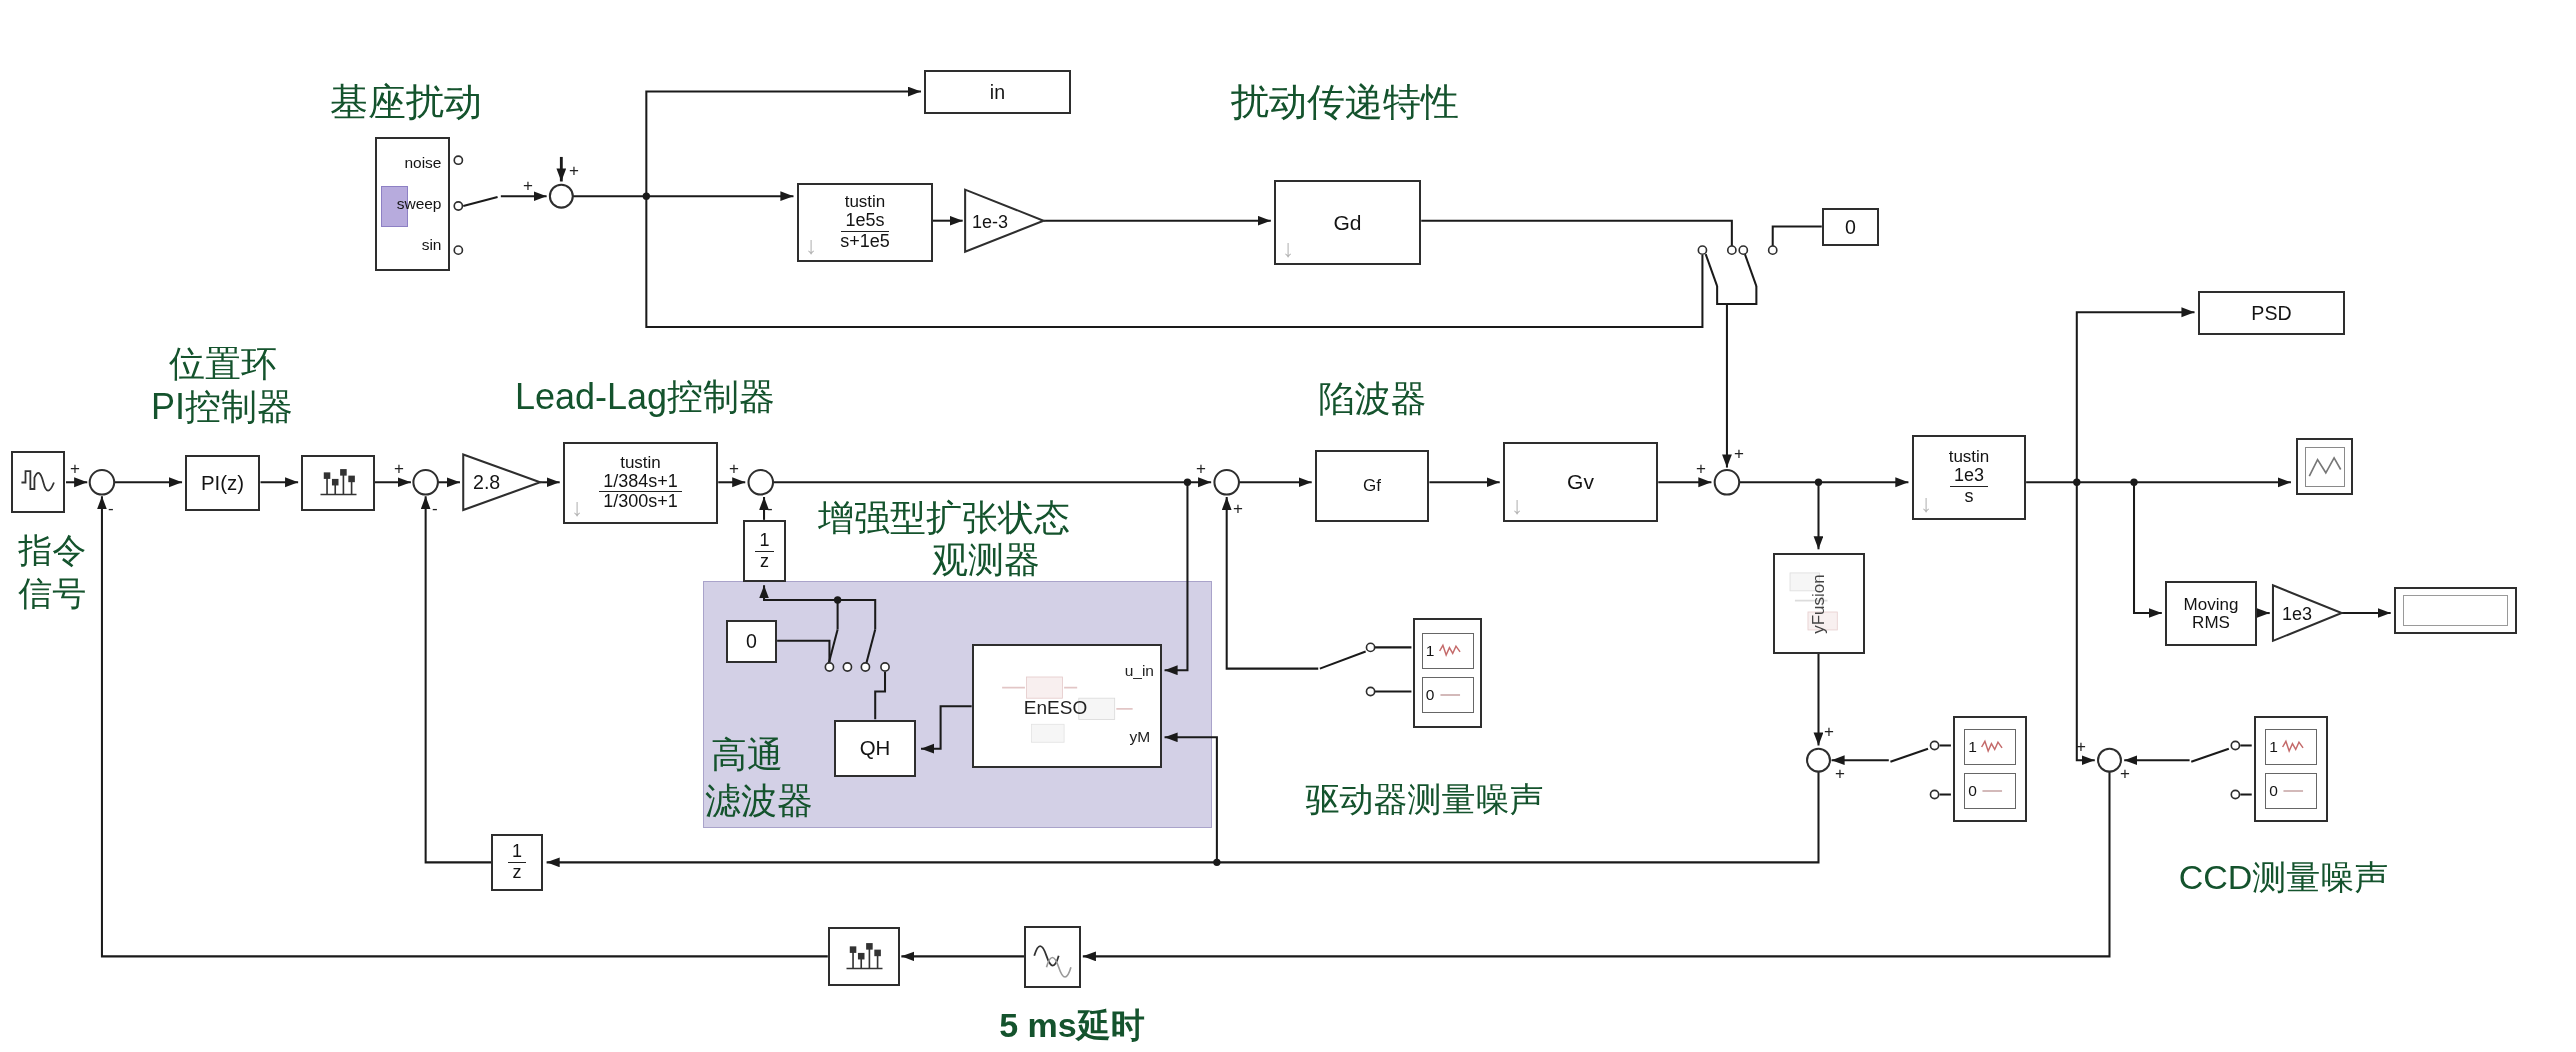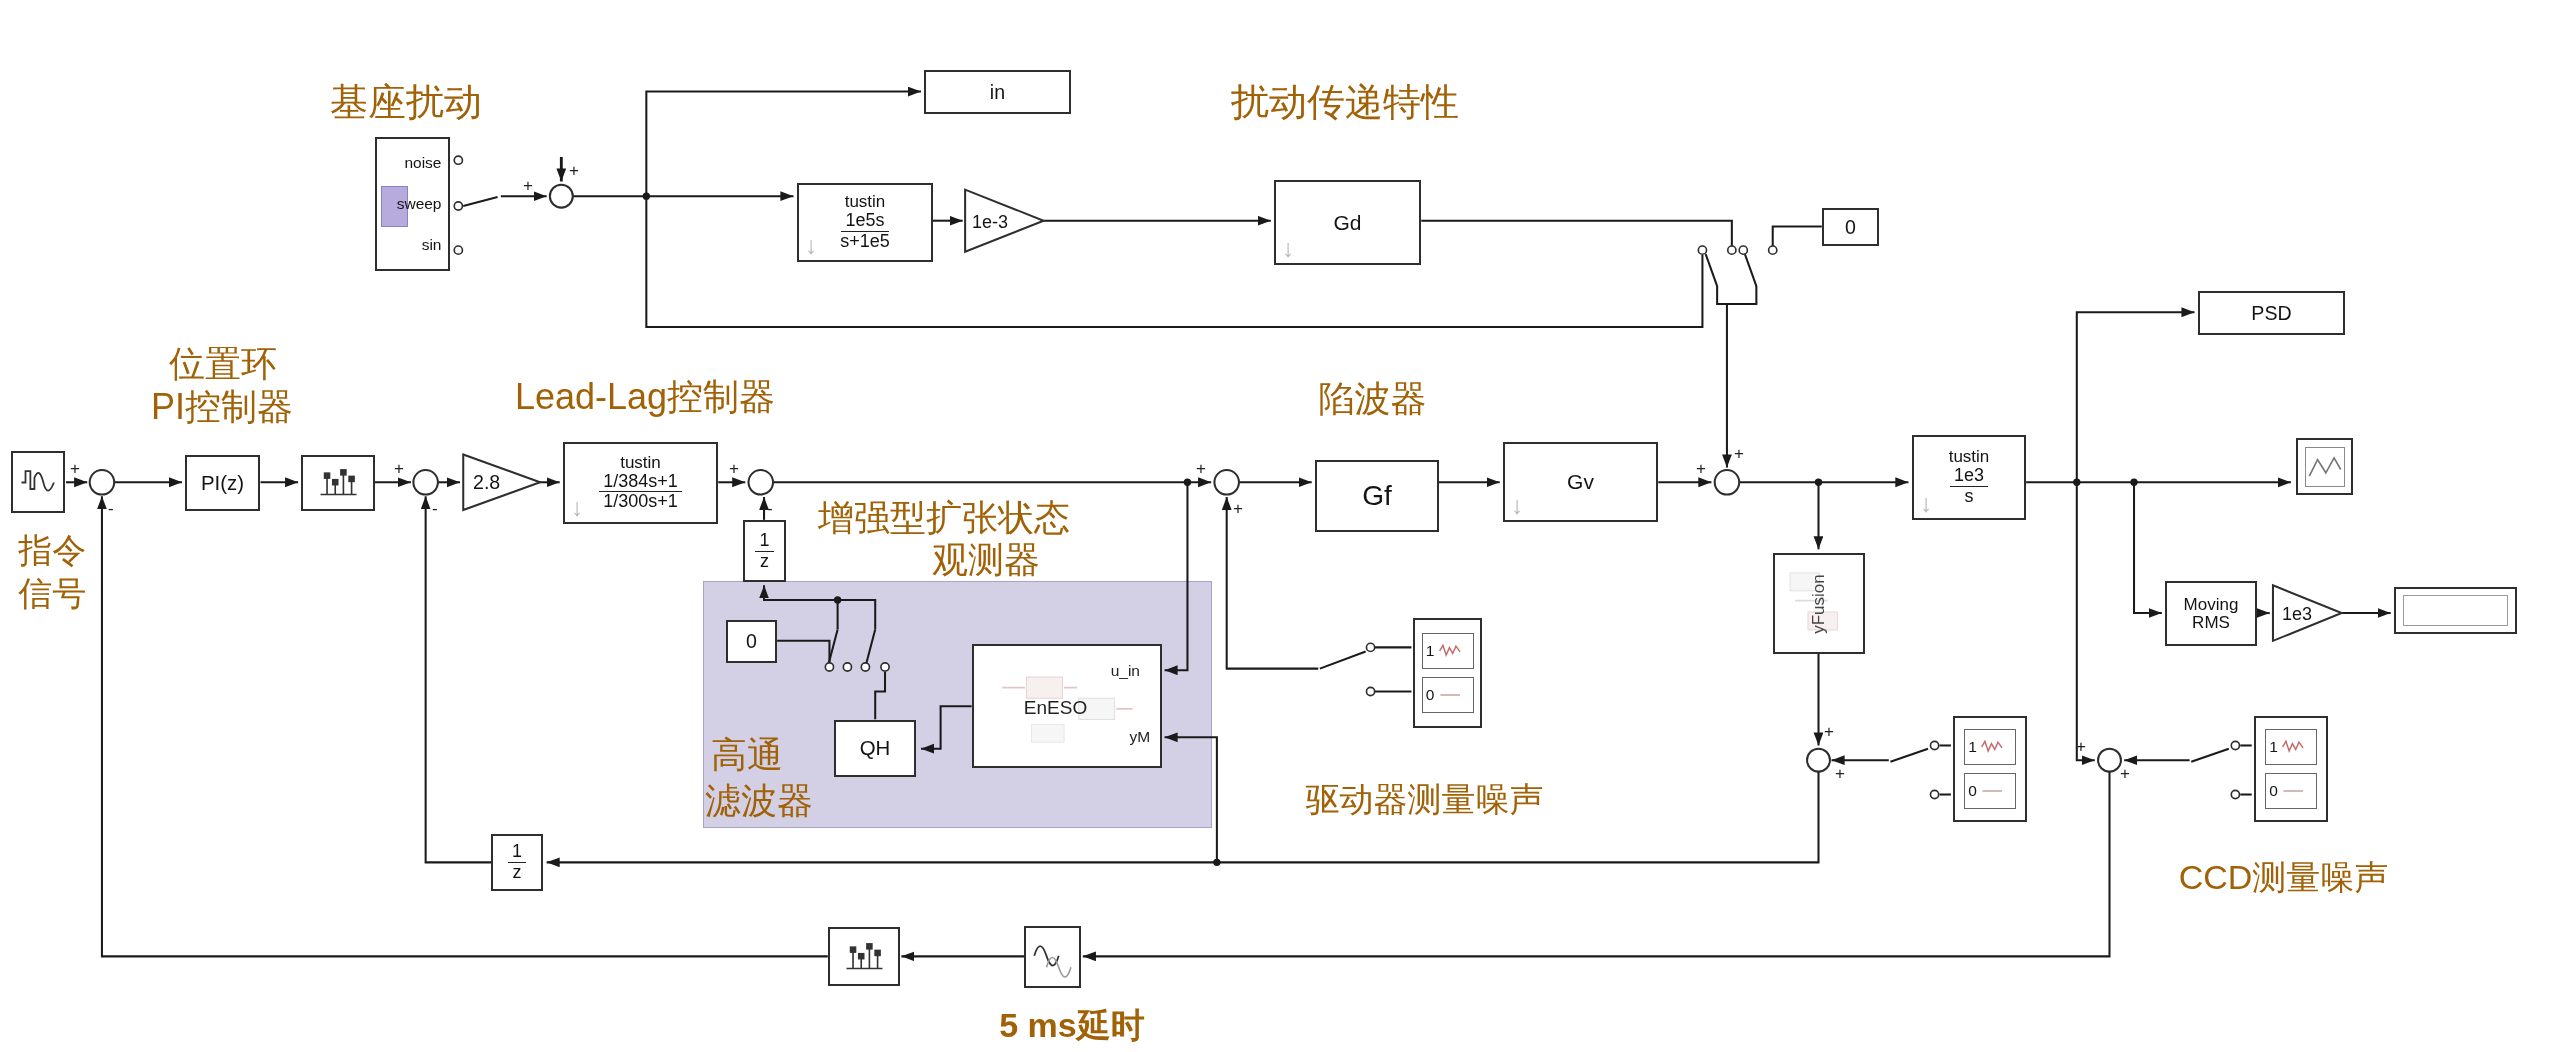--- a/index.html
+++ b/index.html
@@ -7,21 +7,21 @@
           font-family:"Liberation Sans","DejaVu Sans",sans-serif;color:#141414;overflow:hidden;}
   .region{position:absolute;z-index:0;background:rgba(151,142,196,0.42);border:0.8px solid rgba(118,108,168,0.45);}
   svg.layer{position:absolute;left:0;top:0;z-index:1;}
   .blk{position:absolute;z-index:2;box-sizing:border-box;background:#fff;border:2px solid #2e2e2e;
        display:flex;align-items:center;justify-content:center;}
   .tf{flex-direction:column;line-height:1.05;}
   .tfm{font-size:17px;}
   .frac{display:flex;flex-direction:column;align-items:center;font-size:18px;line-height:1.1;}
   .frac .num{border-bottom:1.6px solid #222;padding:0 4.1px;}
   .st{position:absolute;left:5.7px;bottom:1.6px;font-size:24.5px;color:#b5b5b5;font-weight:700;line-height:1;}
-  .lbl{position:absolute;z-index:3;white-space:nowrap;color:#a16207;}
+  .lbl{position:absolute;z-index:3;white-space:nowrap;color:#14532d;}
   .c{text-align:center;}
   .sgn{position:absolute;z-index:3;font-size:17px;color:#222;line-height:1;}
   .glbl{position:absolute;z-index:2;line-height:1;}
   .srcrows{position:absolute;inset:0;display:flex;flex-direction:column;justify-content:space-around;
            align-items:flex-end;padding:3.3px 6.5px;font-size:15.5px;}
   .srcsel{position:absolute;left:4.1px;top:47px;width:24.5px;height:39px;background:#b7abdd;border:0.8px solid #8d80c4;}
   .noise{flex-direction:column;gap:8.2px;padding:6.5px 4.9px;}
   .nrow{box-sizing:border-box;border:1.6px solid #666;background:#fff;display:flex;align-items:center;
         gap:3.3px;padding:1.6px 3.3px;font-size:15.5px;width:52px;height:36px;}
   .rotwrap{position:absolute;inset:0;display:flex;align-items:center;justify-content:center;}
@@ -245,40 +245,40 @@
   </div>
 
   <div class="blk" style="left:972px;top:644px;width:190px;height:124px;">
     <svg width="190" height="124" viewBox="0 0 232 152" style="position:absolute;left:0;top:0;opacity:.55;">
       <rect x="64" y="38" width="44" height="26" fill="#f3e2e2" stroke="#cf9f9f"></rect>
       <rect x="128" y="64" width="44" height="26" fill="#efefef" stroke="#bbbbbb"></rect>
       <rect x="70" y="96" width="40" height="22" fill="#efefef" stroke="#cccccc"></rect>
       <path d="M34,51 h28 M110,51 h16 M174,77 h20" stroke="#cc9999" stroke-width="2" fill="none"></path>
     </svg>
     <span class="portlbl" style="left:9.8px;top:51px;font-size:19px;margin-left:40px;">EnESO</span>
-    <span class="portlbl" style="right:20px;top:16.4px;">u_in</span>
+    <span class="portlbl" style="right:6px;top:16.4px;">u_in</span>
     <span class="portlbl" style="right:9.8px;top:82px;">yM</span>
   </div>
 
   <div class="blk noise" style="left:1413px;top:618px;width:69px;height:110px;">
     <div class="nrow">
       <span>1</span>
       <svg width="24.5" height="18" viewBox="0 0 30 22">
         <path d="M2,11 L6,4 L10,16 L14,7 L18,14 L22,5 L27,12" stroke="#c46a6a" stroke-width="1.8" fill="none"></path>
       </svg>
     </div>
     <div class="nrow">
       <span>0</span>
       <svg width="24.5" height="18" viewBox="0 0 30 22">
         <line x1="3" y1="11" x2="27" y2="11" stroke="#c4a0a0" stroke-width="1.8"></line>
       </svg>
     </div>
   </div>
 
-  <div class="blk" style="left:1315px;top:460px;width:124px;height:72px;font-size:28px;">
+  <div class="blk" style="left:1315px;top:450px;width:114px;height:72px;font-size:17px;">
     <span>Gf</span>
   </div>
 
   <div class="blk" style="left:1503px;top:442px;width:155px;height:80px;font-size:21px;">
     <span>Gv</span>
     <span class="st">↓</span>
   </div>
 
   <div class="blk" style="left:1773px;top:553px;width:92px;height:101px;">
     <svg width="92" height="101" viewBox="0 0 112 124" style="position:absolute;left:0;top:0;opacity:.5;">

